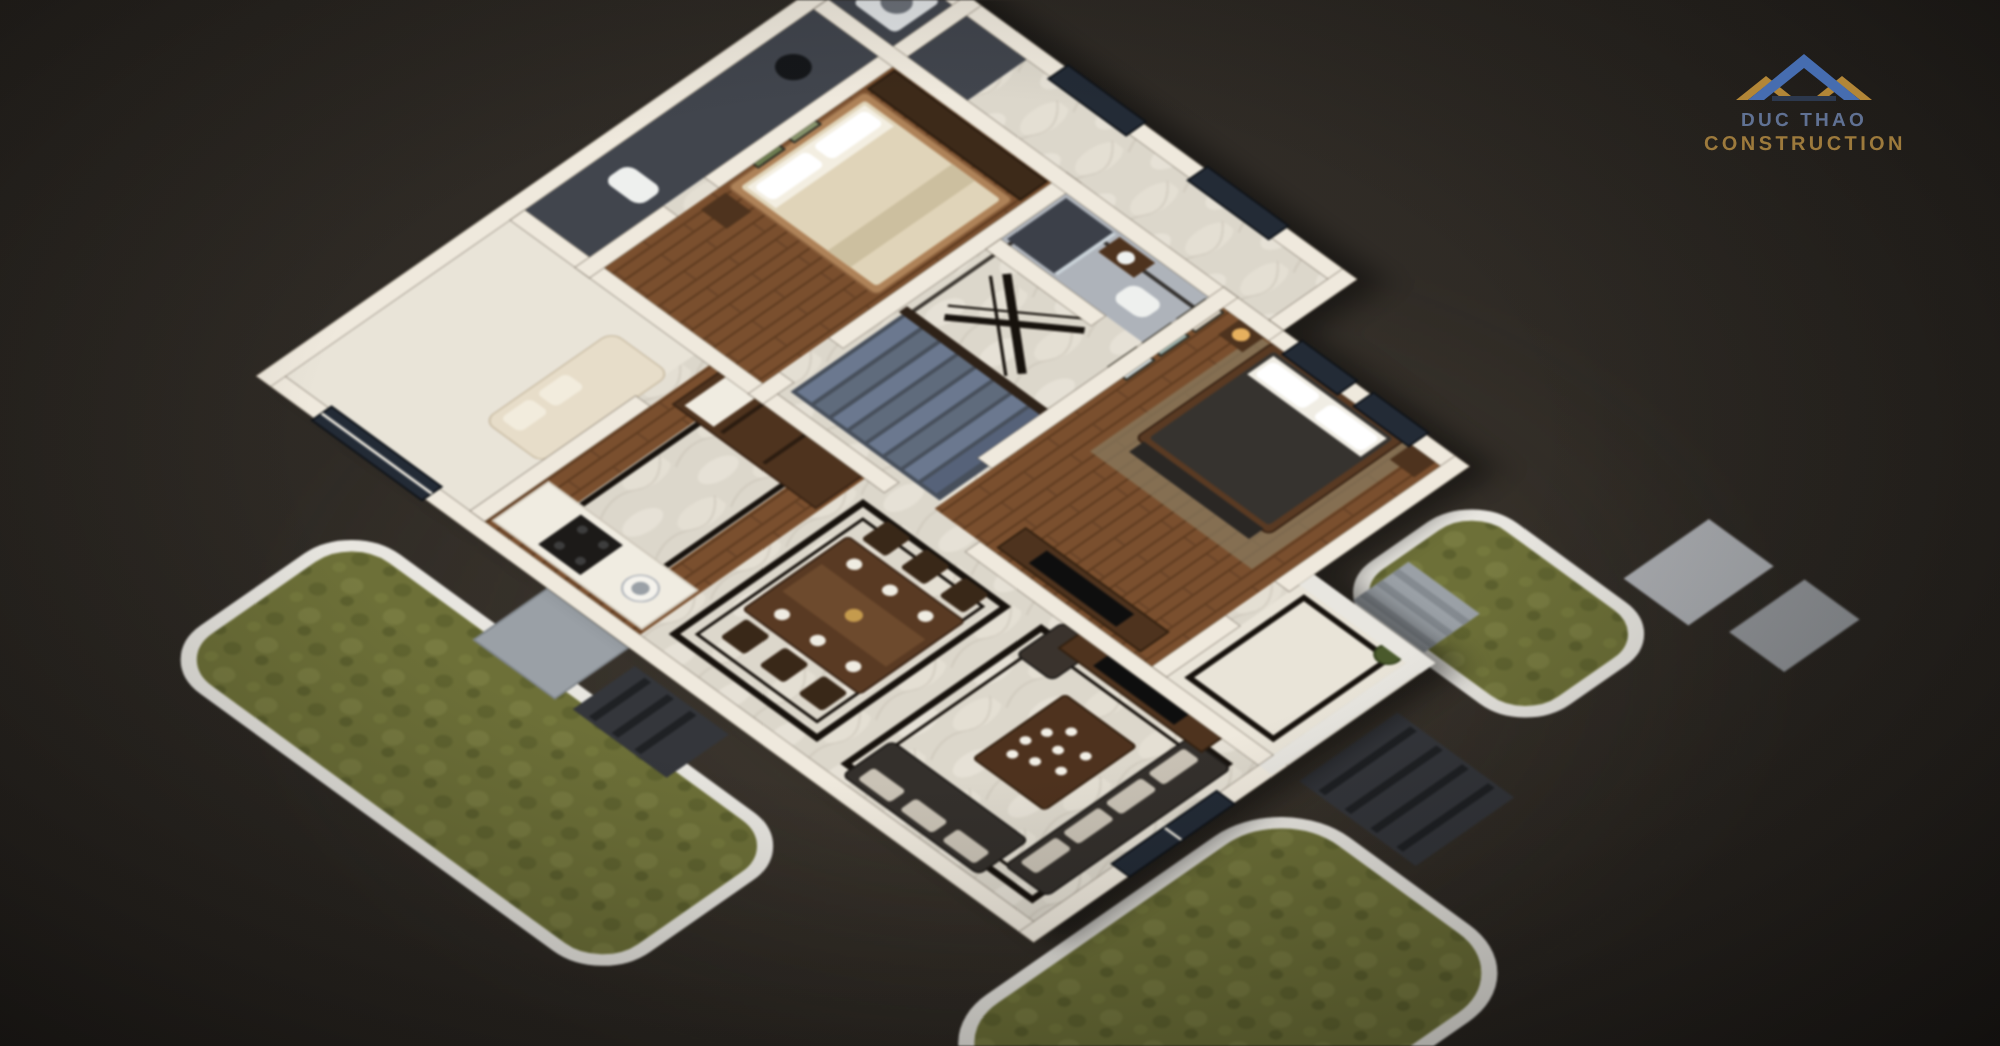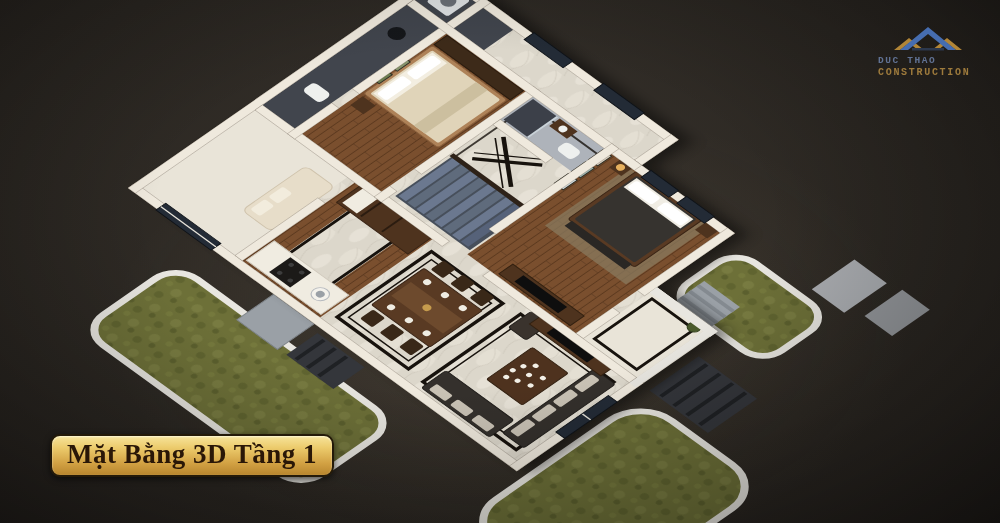--- a/index.html
+++ b/index.html
@@ -26,22 +26,22 @@
     position:absolute;left:50px;top:434px;z-index:5;
     padding:3px 15px 5px 15px;border:2px solid #241a09;border-radius:10px;
     background:linear-gradient(180deg,#f7e49b 0%,#eccb6c 30%,#d2a143 70%,#b8862e 100%);
     box-shadow:0 2px 6px rgba(0,0,0,.6), inset 0 1px 2px rgba(255,255,240,.7);
     color:var(--badge-text);
     font-family:"Liberation Serif","DejaVu Serif",serif;
     font-weight:bold;font-size:27px;letter-spacing:.5px;white-space:nowrap;
     filter:blur(.3px);
   }
   .logo{
-    position:absolute;left:878px;top:24px;width:100px;z-index:5;
-    opacity:.92;filter:blur(.35px);font-family:Liberation Mono, monospace;
+    position:absolute;left:852px;top:24px;width:100px;z-index:5;text-align:center;
+    opacity:.92;filter:blur(.35px);
   }
   .logo .l1{font-size:9.5px;font-weight:bold;letter-spacing:1.6px;color:var(--logo-text-blue);margin-top:1px;}
   .logo .l2{font-size:10px;font-weight:bold;letter-spacing:1.7px;color:var(--logo-text-gold);margin-top:1px;}
 </style>
 </head>
 <body>
 
 <div class="stage">
 
   <svg class="plan" width="1000" height="523" viewBox="0 0 1000 523">
@@ -308,23 +308,20 @@
         <rect class="glass" x="374.5" y="110" width="12" height="48"></rect>
         <rect class="glass" x="374.5" y="196" width="12" height="50"></rect>
         <rect class="glass" x="329.5" y="300" width="12" height="34"></rect>
         <rect class="glass" x="329.5" y="344" width="12" height="34"></rect>
         <rect class="glass" x="58" y="469.5" width="64" height="11"></rect>
         <line x1="90" y1="470" x2="90" y2="480" stroke="#e8e4da" stroke-width="1.4"></line>
       </g>
     </g>
   </svg>
 
-  <div class="badge">
-    <span>Mặt Bằng 3D Tầng 1</span>
-  </div>
 
   <div class="logo">
     <svg width="72" height="30" viewBox="0 0 72 30" style="display:block;margin:0 auto;">
       <polygon points="2,26 17,14 32,26 26,26 17,19 8,26" fill="var(--logo-roof-gold)"></polygon>
       <polygon points="40,26 55,14 70,26 64,26 55,19 46,26" fill="var(--logo-roof-gold)"></polygon>
       <polygon points="8,26 36,3 64,26 56,26 36,10 16,26" fill="var(--logo-roof-blue)"></polygon>
       <rect x="20" y="24" width="32" height="2.5" fill="#2e3b52"></rect>
     </svg>
     <div class="l1">DUC THAO</div>
     <div class="l2">CONSTRUCTION</div>

